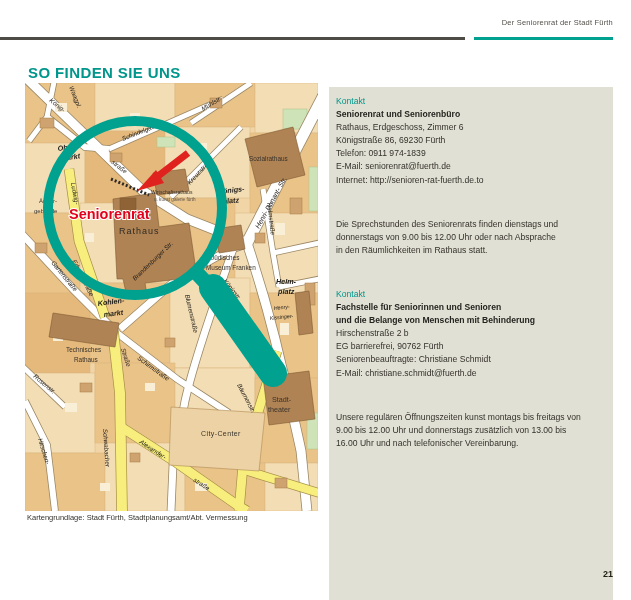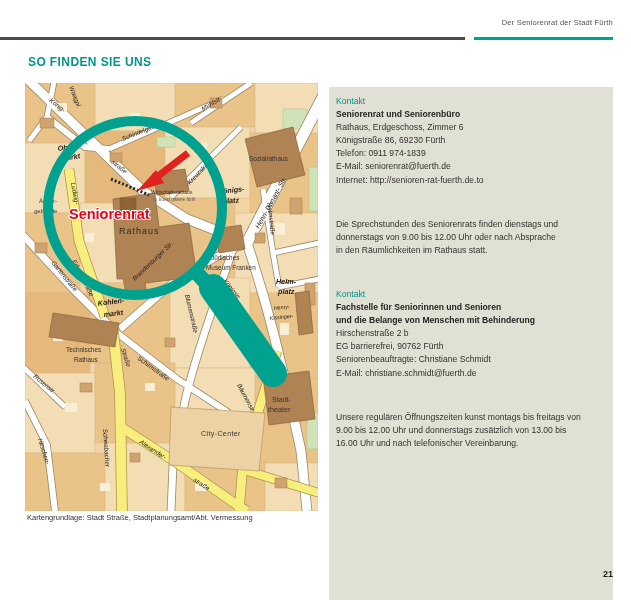--- a/index.html
+++ b/index.html
@@ -3,21 +3,21 @@
 <meta charset="utf-8">
 <style>
   html,body{margin:0;padding:0;}
   body{
     width:631px;height:600px;position:relative;background:#ffffff;
     font-family:"Liberation Sans", sans-serif;overflow:hidden;
   }
   .hdr-title{position:absolute;top:18px;right:18px;font-size:7.5px;color:#54514b;letter-spacing:.2px;padding-left:48px;}
   .rule-dark{position:absolute;left:0;top:37px;width:465px;height:3px;background:#4e4c47;}
   .rule-teal{position:absolute;left:474px;top:37px;width:139px;height:3px;background:#00a18f;}
-  .sec-heading{position:absolute;left:28px;top:55px;font-size:12px;font-weight:bold;color:#00968b;letter-spacing:.4px;}
+  .sec-heading{position:absolute;left:28px;top:64px;font-size:15px;font-weight:bold;color:#00968b;letter-spacing:.4px;}
   .map-wrap{position:absolute;left:25px;top:83px;width:293px;height:428px;}
   .map-caption{position:absolute;left:27px;top:513px;font-size:7.5px;color:#34312c;}
   .panel{position:absolute;left:329px;top:87px;width:284px;height:528px;background:#e0e0d4;}
   .panel-inner{padding:8px 8px 0 7px;font-size:8.6px;line-height:13.1px;color:#34312b;}
   .panel .kontakt{color:#00968b;}
   .panel .b{font-weight:bold;color:#262420;}
   .panel .gap{margin-top:31px;}
   .page-num{position:absolute;top:569px;right:18px;font-size:9px;font-weight:bold;color:#232019;text-align:center;}
   
   .st{font:italic 6.3px "Liberation Sans",sans-serif;fill:#1d1b17;}
@@ -238,21 +238,21 @@
   <text class="hl" transform="translate(44,136)">Seniorenrat</text>
 
   <g stroke="#00a18f" fill="none">
     <circle cx="110" cy="125" r="87" stroke-width="10"></circle>
     <path d="M 168 186 L 185 204" stroke-width="15"></path>
     <path d="M 188 205 L 248 290" stroke-width="28" stroke-linecap="round"></path>
   </g>
 </svg>
 </div>
 
-<div class="map-caption">Kartengrundlage: Stadt Straße, Stadtplanungsamt/Abt. Vermessung</div>
+<div class="map-caption">Kartengrundlage: Stadt Fürth, Stadtplanungsamt/Abt. Vermessung</div>
 
 <div class="panel">
   <div class="panel-inner">
     <div class="kontakt">Kontakt</div>
     <div class="b">Seniorenrat und Seniorenbüro</div>
     <div class="ln">Rathaus, Erdgeschoss, Zimmer 6</div>
     <div class="ln">Königstraße 86, 69230 Fürth</div>
     <div class="ln">Telefon: 0911 974-1839</div>
     <div class="ln">E-Mail: seniorenrat@fuerth.de</div>
     <div class="ln">Internet: http://senioren-rat-fuerth.de.to</div>

